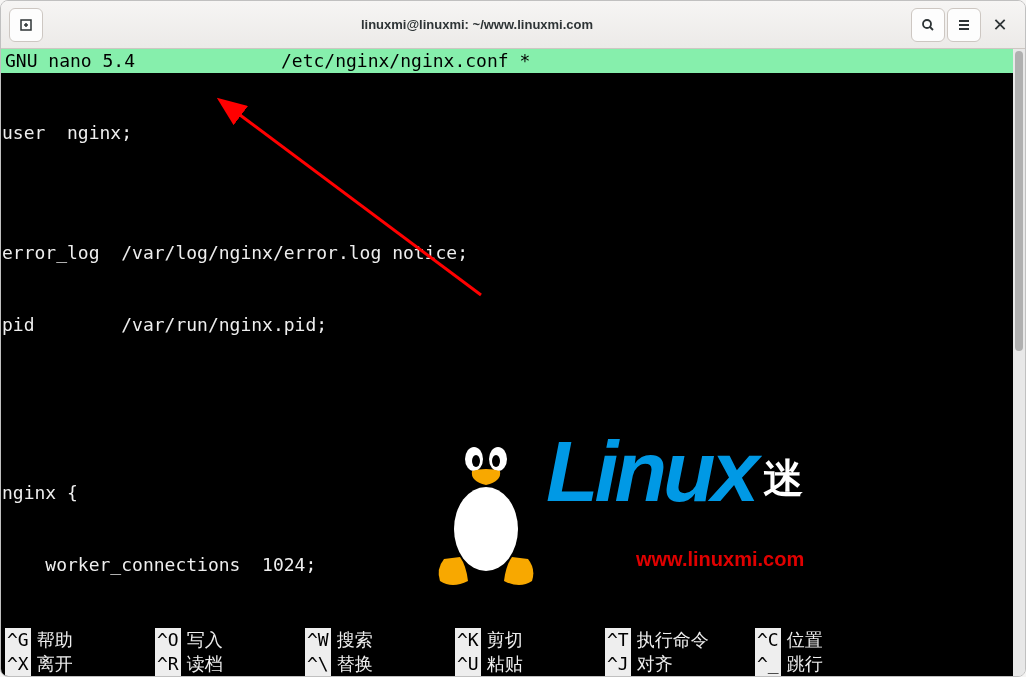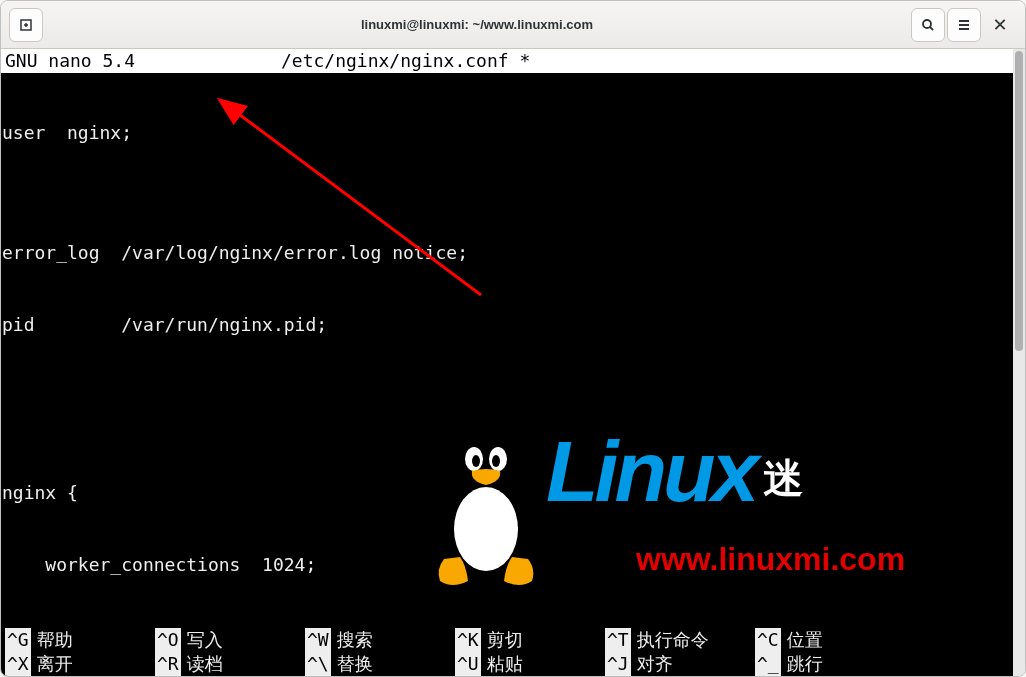--- a/index.html
+++ b/index.html
@@ -61,21 +61,21 @@
       flex: 1;
       background: #000;
       color: #eee;
       font-family: "DejaVu Sans Mono", monospace;
       font-size: 18px;
       line-height: 24px;
       position: relative;
       overflow: hidden;
     }
     .nano-header {
-      background: #ffffff;
+      background: #86efac;
       color: #000;
       display: flex;
       padding: 0 4px;
       height: 24px;
       white-space: pre;
     }
     .nano-header .h-left { width: 160px; }
     .nano-header .h-file { margin-left: 116px; }
     .editor-content {
       padding: 0 0;
@@ -155,21 +155,21 @@
       font-size: 40px;
       vertical-align: middle;
       font-style: normal;
       margin-left: 8px;
     }
     .wm-url {
       position: absolute;
       left: 220px;
       top: 118px;
       font-family: Arial, sans-serif;
-      font-size: 32px;
+      font-size: 20px;
       font-weight: 700;
       color: #e00000;
       white-space: nowrap;
     }
   </style>
 </head>
 <body>
 
 <div class="titlebar">
   <div class="tb-btn">

